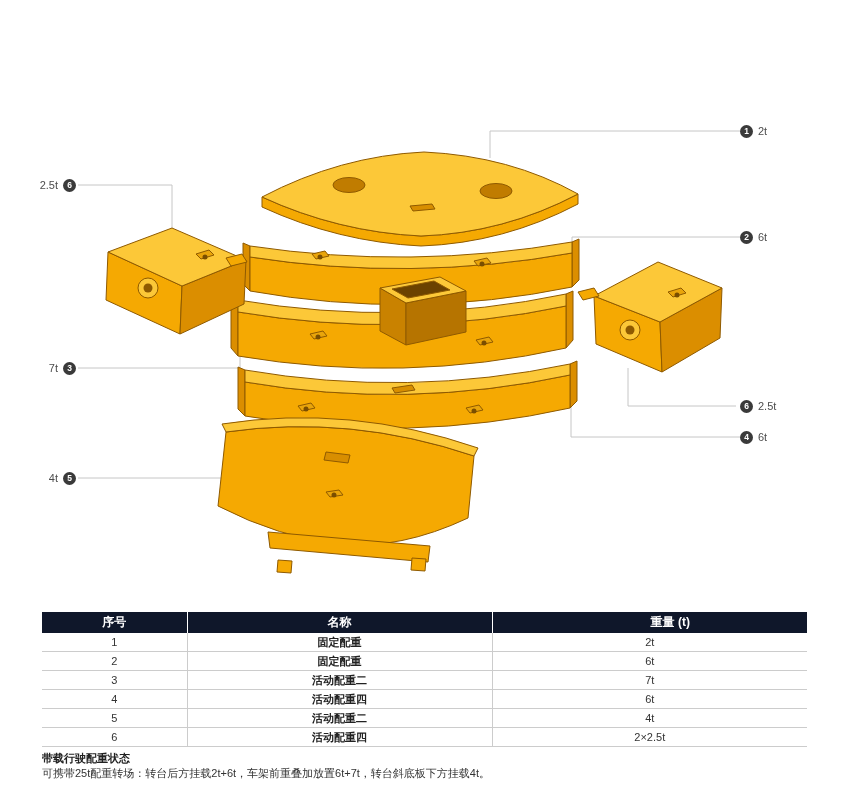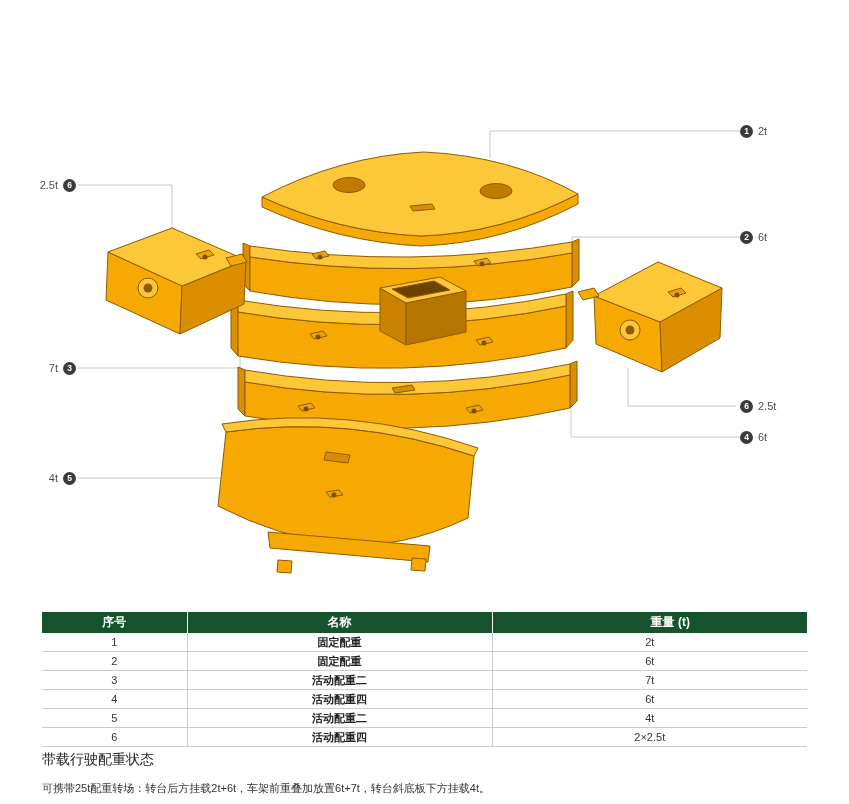--- a/index.html
+++ b/index.html
@@ -20,34 +20,34 @@
     font-size:8.5px; font-weight:bold; display:flex; align-items:center;
     justify-content:center; flex:0 0 13px; line-height:13px;
   }
 
   
   .cw-table {
     position:absolute; left:42px; top:612px; width:765px;
     border-collapse:collapse; table-layout:fixed; font-size:11px; color:#333;
   }
   .cw-table th {
-    background:#14532d; color:#fff; font-weight:bold; font-size:12px;
+    background:#0f172a; color:#fff; font-weight:bold; font-size:12px;
     height:21px; padding:0; text-align:center; border-right:1px solid #fff;
   }
   .cw-table th:last-child { border-right:none;padding-left:41px; }
   .cw-table td {
     height:18px; padding:0; text-align:center;
     border-bottom:1px solid #CCCCCC; border-right:1px solid #CCCCCC;
   }
   .cw-table td:last-child { border-right:none; }
   .cw-table td.name { font-weight:bold; color:#222;font-family:Liberation Mono, monospace; }
 
   
   .notes { position:absolute; left:42px; top:751px; width:740px; color:#222; }
-  .notes-title { font-size:14px; font-weight:normal; margin-bottom:12px; }
+  .notes-title { font-size:11px; font-weight:bold; margin-bottom:0; }
   .notes-body { font-size:11px; color:#333; }
 </style>
 </head>
 <body>
 
 <div class="page">
 
   <svg class="diagram-svg" width="849" height="600" viewBox="0 0 849 600">
 
     <g stroke="#C6C6C6" stroke-width="1" fill="none">

